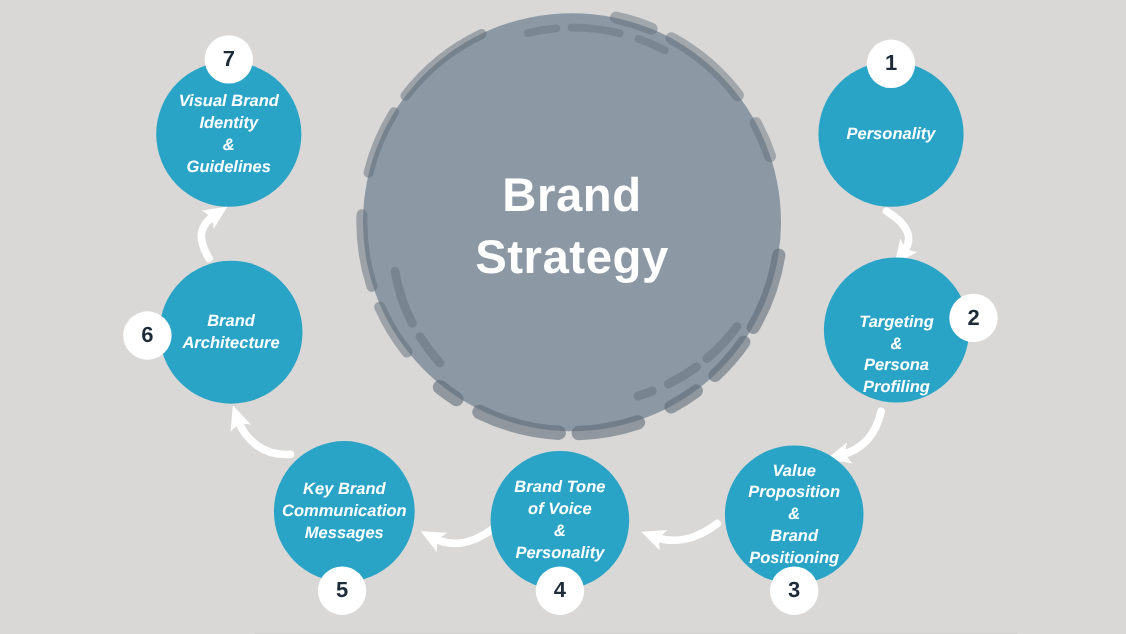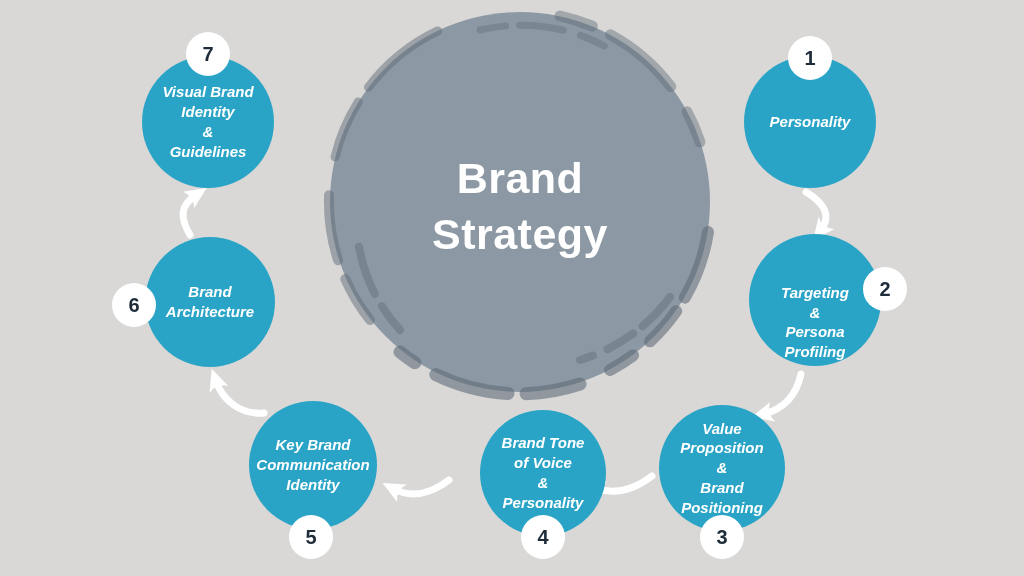--- a/index.html
+++ b/index.html
@@ -50,21 +50,21 @@
     display:flex; align-items:center; justify-content:center;
     font-size:20px; font-weight:bold;
   }
 
   .n1 { left:744px; top:56px;  width:132px; height:132px; }
   .n1 .badge { left:44px;  top:-20px; }
   .n2 { left:749px; top:234px; width:132px; height:132px;align-items:flex-end; }
   .n2 .badge { left:114px; top:33px; }
   .n3 { left:659px; top:405px; width:126px; height:126px;text-align:center; }
   .n3 .badge { left:41px;  top:110px; }
-  .n4 { left:480px; top:410px; width:126px; height:126px; }
+  .n4 { left:446px; top:410px; width:126px; height:126px; }
   .n4 .badge { left:41px;  top:105px; }
   .n5 { left:249px; top:401px; width:128px; height:128px; }
   .n5 .badge { left:40px;  top:114px; }
   .n6 { left:145px; top:237px; width:130px; height:130px; }
   .n6 .badge { left:-33px; top:46px; }
   .n7 { left:142px; top:56px;  width:132px; height:132px; }
   .n7 .badge { left:44px;  top:-24px; }
 
   
   .arrows { position:absolute; inset:0; width:1024px; height:576px; pointer-events:none; }
@@ -134,21 +134,21 @@
     <span class="label">Brand Tone
 of Voice
 &amp;
 Personality</span>
     <span class="badge">4</span>
   </div>
 
   <div class="node n5">
     <span class="label">Key Brand
 Communication
-Identity</span>
+Messages</span>
     <span class="badge">5</span>
   </div>
 
   <div class="node n6">
     <span class="label">Brand
 Architecture</span>
     <span class="badge">6</span>
   </div>
 
   <div class="node n7">

